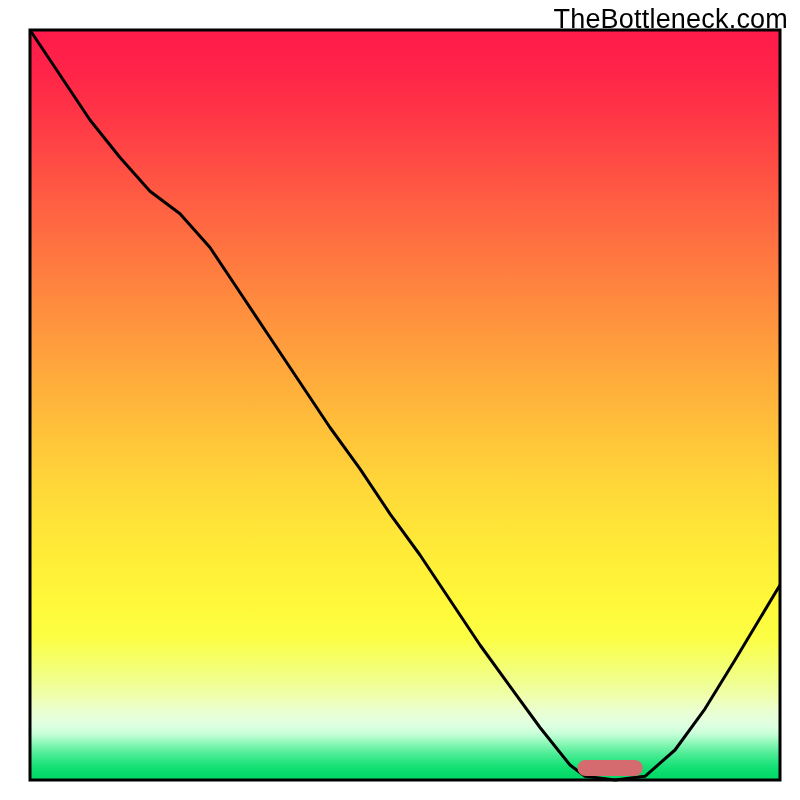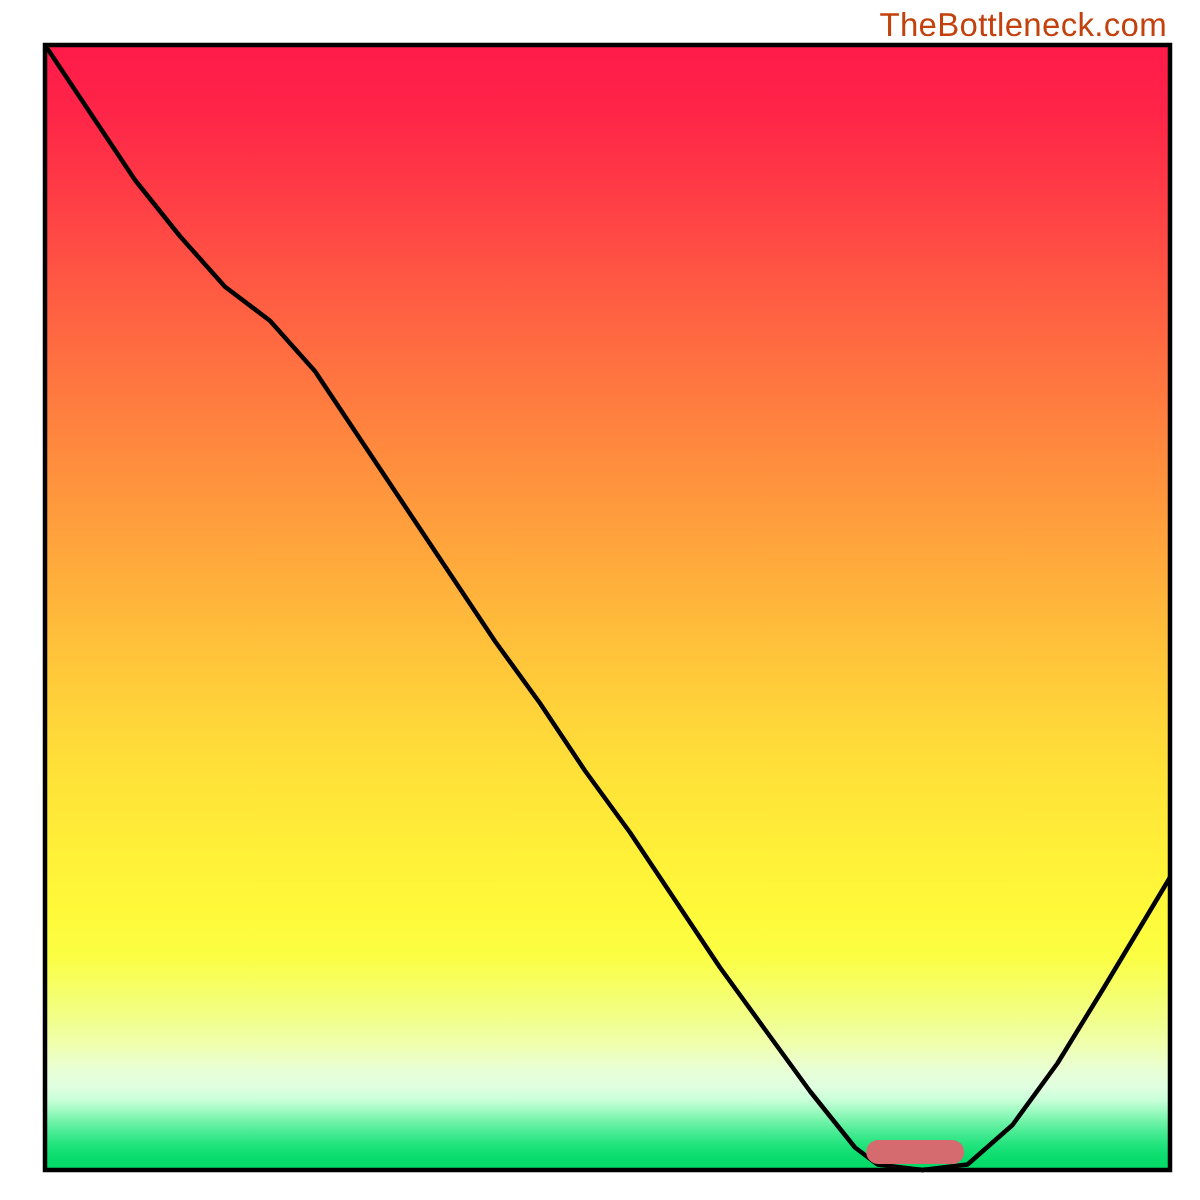--- a/index.html
+++ b/index.html
@@ -12,23 +12,23 @@
     overflow: hidden;
   }
   .container {
     position: relative;
     width: 800px;
     height: 800px;
   }
   .watermark {
     position: absolute;
     top: 4px;
-    right: 22px;
-    color: #c2410c;
-    font-size: 22px;
+    right: 12px;
+    color: #000000;
+    font-size: 27px;
     font-weight: 500;
     letter-spacing: 0.2px;
   }
   svg.chart {
     position: absolute;
     top: 0;
     left: 0;
   }
 </style>
 </head>

